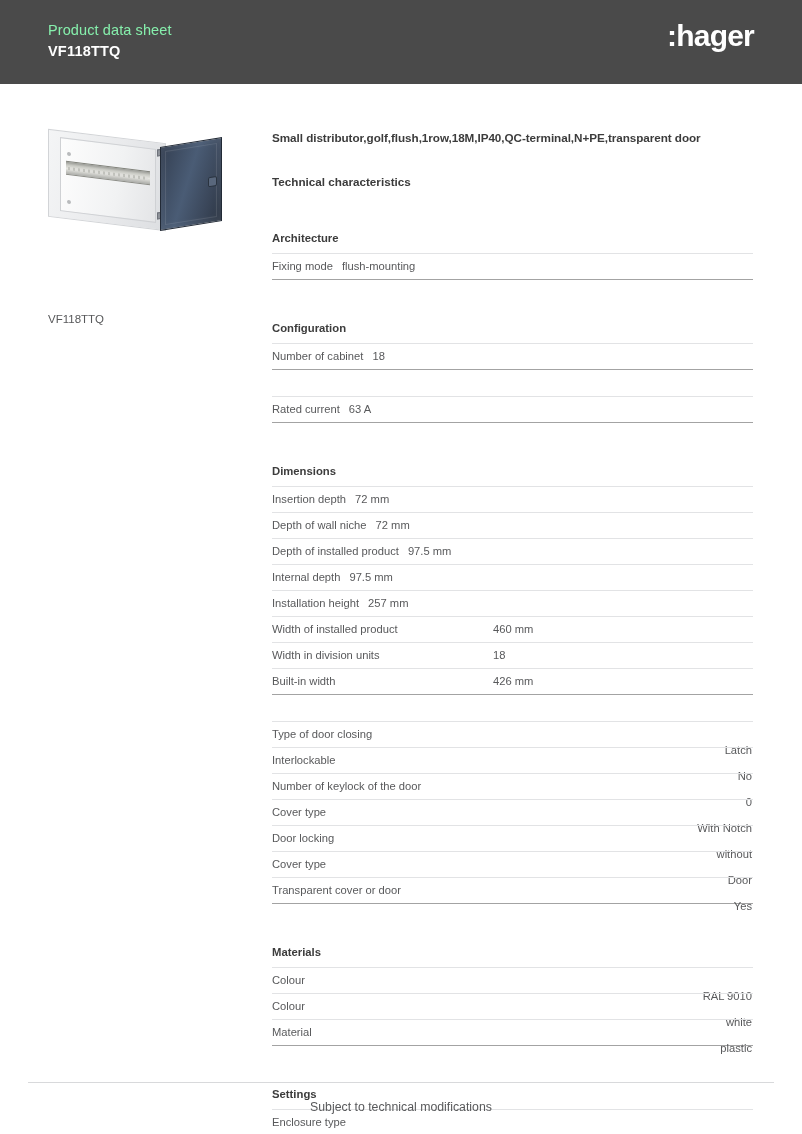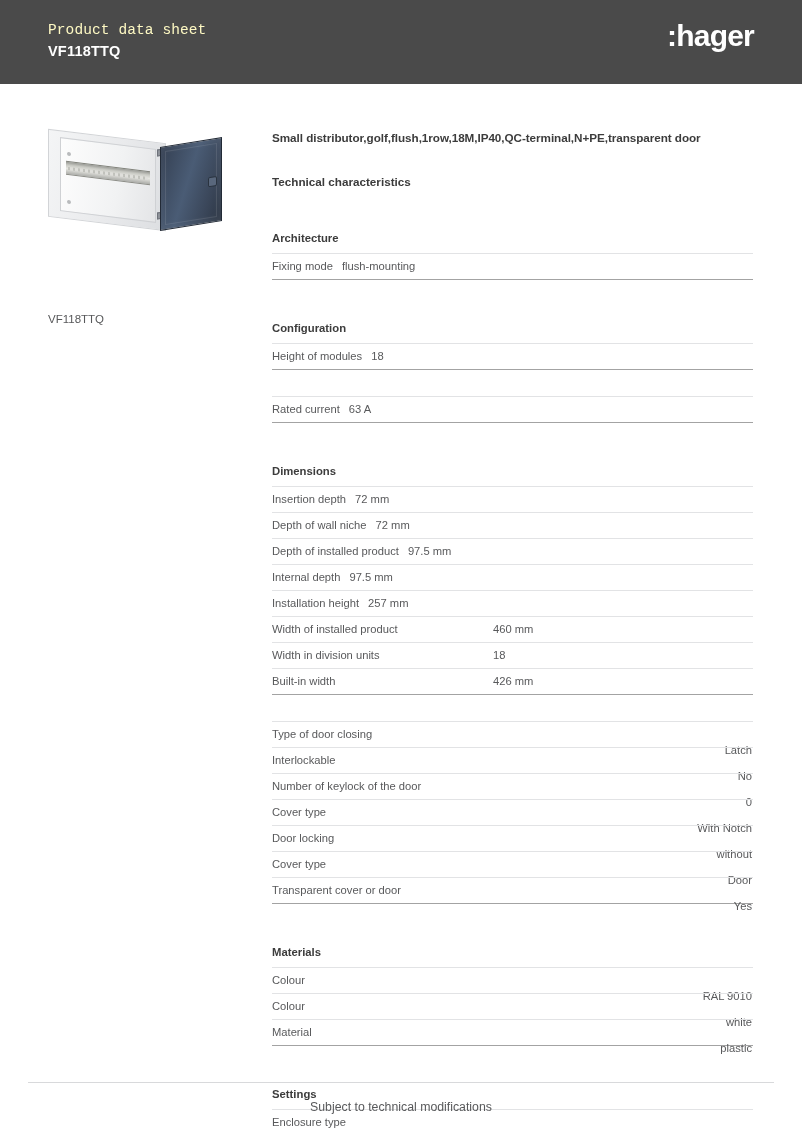--- a/index.html
+++ b/index.html
@@ -23,24 +23,23 @@
     background: #4a4a4a;
     position: relative;
   }
   .header-titles {
     position: absolute;
     left: 48px;
     top: 21px;
   }
   .doc-kicker {
     font-size: 14.5px;
-    color: #fef9c3;
+    color: #86efac;
     line-height: 18px;
     letter-spacing: 0.1px;
-    font-family: Liberation Mono, monospace;
   }
   .doc-title {
     font-size: 14.5px;
     font-weight: bold;
     color: #ffffff;
     line-height: 19px;
     letter-spacing: 0.2px;
     margin-top: 3px;
   }
   .logo {
@@ -303,21 +302,21 @@
   <div class="right-col">
     <div class="product-name">Small distributor,golf,flush,1row,18M,IP40,QC-terminal,N+PE,transparent door</div>
     <div class="tech-heading">Technical characteristics</div>
     <div id="sections-container">
         <div class="section">
           <div class="section-title">Architecture</div>
           <div class="spec-row inline"><span class="spec-label">Fixing mode</span><span class="spec-value">flush-mounting</span></div>
         </div>
         <div class="section">
           <div class="section-title">Configuration</div>
-          <div class="spec-row inline"><span class="spec-label">Height of modules</span><span class="spec-value">18</span></div>
+          <div class="spec-row inline"><span class="spec-label">Number of cabinet</span><span class="spec-value">18</span></div>
         </div>
         <div class="section">
           <div class="spec-row inline"><span class="spec-label">Rated current</span><span class="spec-value">63 A</span></div>
         </div>
         <div class="section">
           <div class="section-title">Dimensions</div>
           <div class="spec-row inline"><span class="spec-label">Insertion depth</span><span class="spec-value">72 mm</span></div>
           <div class="spec-row inline"><span class="spec-label">Depth of wall niche</span><span class="spec-value">72 mm</span></div>
           <div class="spec-row inline"><span class="spec-label">Depth of installed product</span><span class="spec-value">97.5 mm</span></div>
           <div class="spec-row inline"><span class="spec-label">Internal depth</span><span class="spec-value">97.5 mm</span></div>

